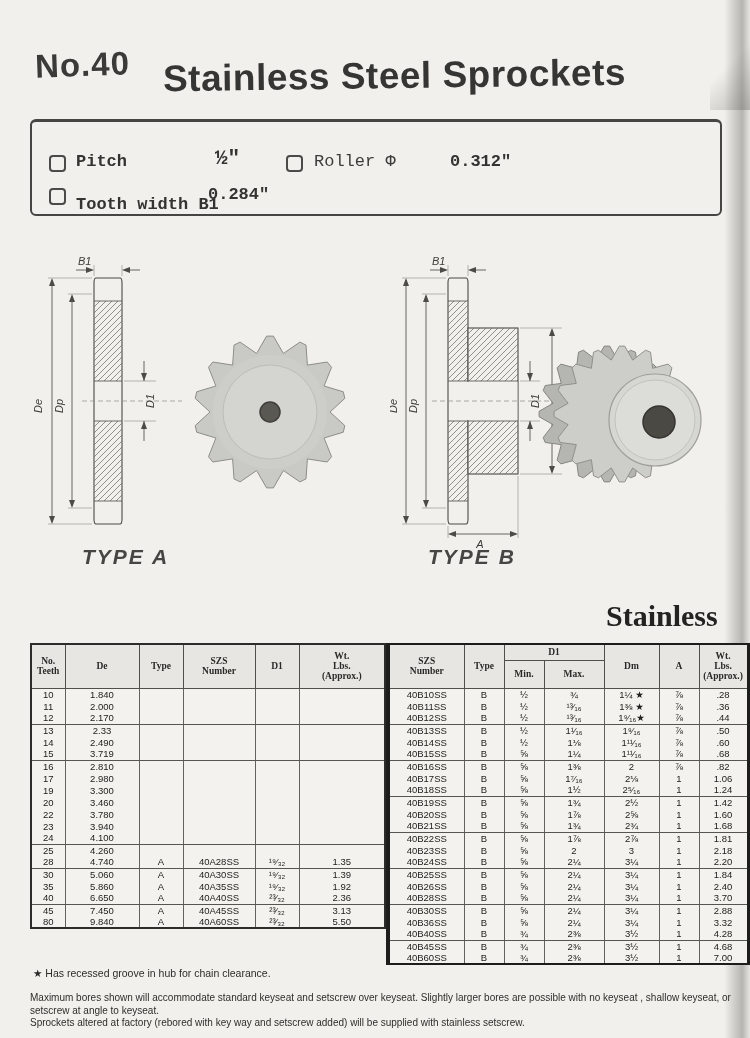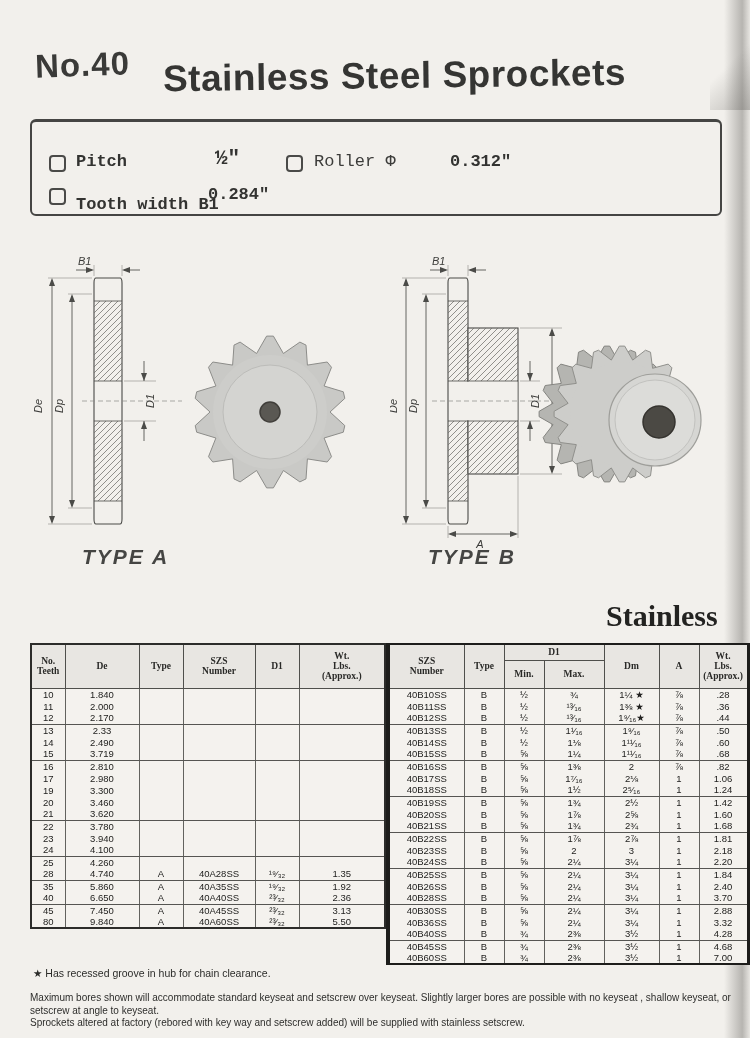--- a/index.html
+++ b/index.html
@@ -413,28 +413,20 @@
           <td></td>
         </tr>
         <tr>
           <td>20</td>
           <td>3.460</td>
           <td></td>
           <td></td>
           <td></td>
           <td></td>
         </tr>
-        <tr class="group-end">
-          <td>21</td>
-          <td>3.620</td>
-          <td></td>
-          <td></td>
-          <td></td>
-          <td></td>
-        </tr>
         <tr>
           <td>22</td>
           <td>3.780</td>
           <td></td>
           <td></td>
           <td></td>
           <td></td>
         </tr>
         <tr>
           <td>23</td>
@@ -460,20 +452,28 @@
           <td></td>
           <td></td>
         </tr>
         <tr class="group-end">
           <td>28</td>
           <td>4.740</td>
           <td>A</td>
           <td>40A28SS</td>
           <td>¹⁹⁄₃₂</td>
           <td>1.35</td>
+        </tr>
+        <tr>
+          <td>30</td>
+          <td>5.060</td>
+          <td>A</td>
+          <td>40A30SS</td>
+          <td>¹⁹⁄₃₂</td>
+          <td>1.39</td>
         </tr>
         <tr>
           <td>35</td>
           <td>5.860</td>
           <td>A</td>
           <td>40A35SS</td>
           <td>¹⁹⁄₃₂</td>
           <td>1.92</td>
         </tr>
         <tr class="group-end">

